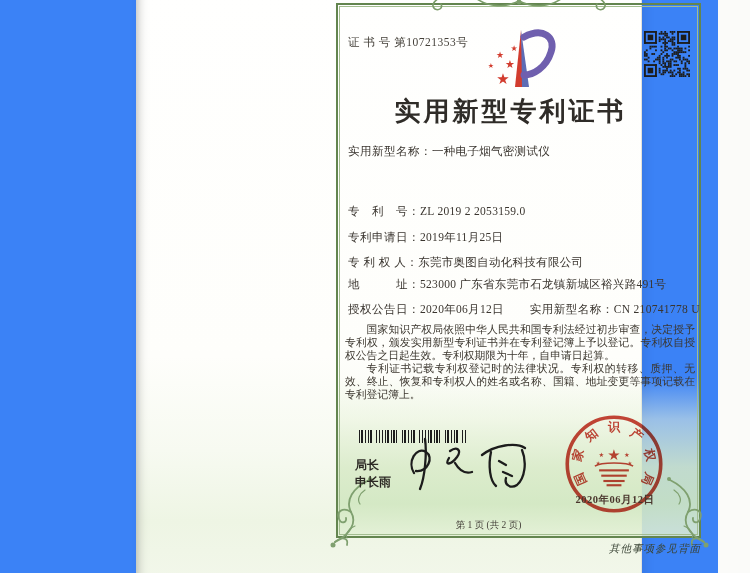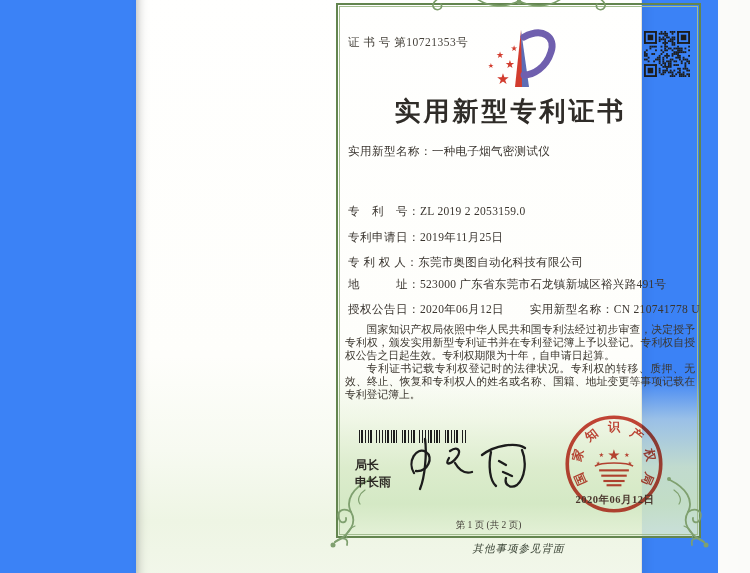--- a/index.html
+++ b/index.html
@@ -55,21 +55,21 @@
   }
 
   .signer { position:absolute; left:219px; top:467px; font-size:12px; font-weight:bold; color:#2c2924; line-height:17px; }
   .signature { position:absolute; left:262px; top:443px; width:145px; height:62px; }
 
   .seal { position:absolute; left:427px; top:423px; width:102px; height:102px; opacity:.93; mix-blend-mode:multiply; }
   .seal-date { position:absolute; left:423px; top:503px; width:112px; text-align:center;
     font-size:10.5px; color:#4a362d; letter-spacing:.5px; font-weight:bold; }
 
   .page-note { position:absolute; left:170px; top:529px; width:365px; text-align:center; font-size:9.5px; color:#45413a; }
-  .back-note { position:absolute; left:200px; top:552px; width:365px; text-align:center; font-size:10.5px; font-style:italic; color:#3a4436; letter-spacing:1px; }
+  .back-note { position:absolute; left:200px; top:552px; width:365px; text-align:right; font-size:10.5px; font-style:italic; color:#3a4436; letter-spacing:1px; }
 
   .ornament-top { position:absolute; left:291px; top:-2px; width:184px; height:24px; }
   .flourish { position:absolute; width:48px; height:74px; }
   .fl-left { left:189px; top:486px; }
   .fl-right { left:530px; top:486px; transform:scaleX(-1); }
 </style>
 </head>
 <body>
 
 <div class="stage">

